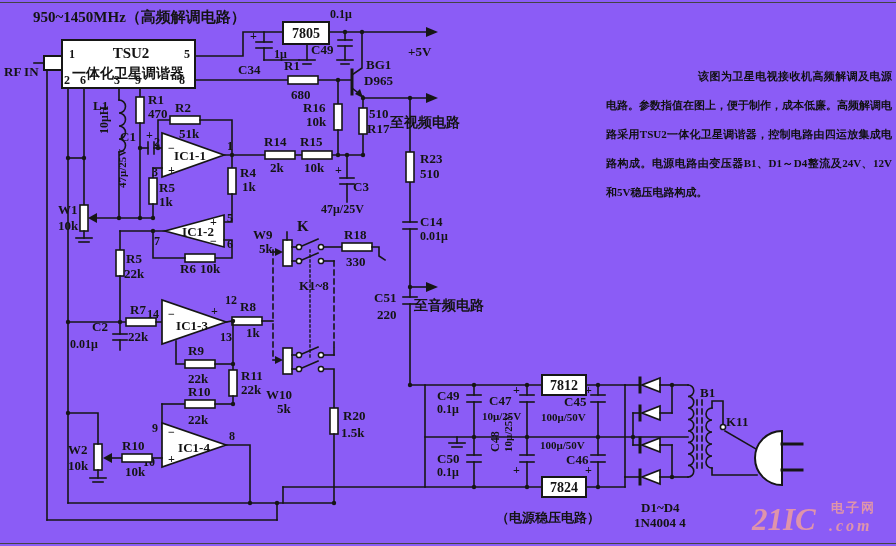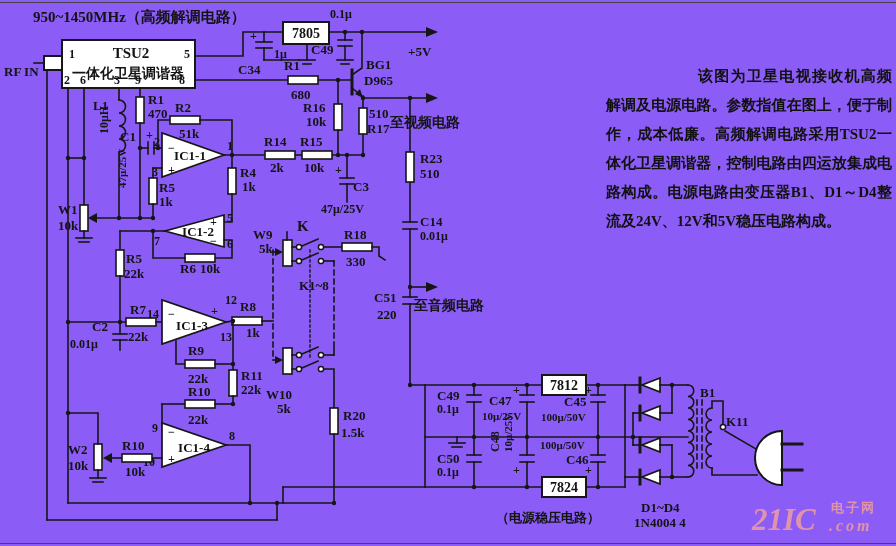--- a/index.html
+++ b/index.html
@@ -17,21 +17,21 @@
   svg circle.dot{fill:#161616;stroke:none;}
   svg circle.open{fill:#ffffff;stroke:#161616;stroke-width:1.5;}
   svg text{fill:#141414;font-family:"Liberation Serif","DejaVu Serif",serif;font-weight:700;}
   .t11{font-size:11px;} .t12{font-size:12px;} .t13{font-size:13px;}
   .t14{font-size:14px;} .t15{font-size:15px;}
   .mid{text-anchor:middle;}
   .wm1{font-size:31px;font-weight:700;font-style:italic;}
   .wm2{font-size:13px;font-weight:700;}
   .wm3{font-size:16px;font-weight:700;font-style:italic;}
   .desc{position:absolute;left:606px;top:62px;width:286px;color:#111;
-        font-size:15px;line-height:29px;font-weight:700;text-align:justify;
+        font-size:11px;line-height:29px;font-weight:700;text-align:justify;
         text-indent:92px;}
 </style>
 </head>
 <body>
 
 <div class="stage">
 
 <svg width="896" height="546" viewBox="0 0 896 546">
 
   <g>

